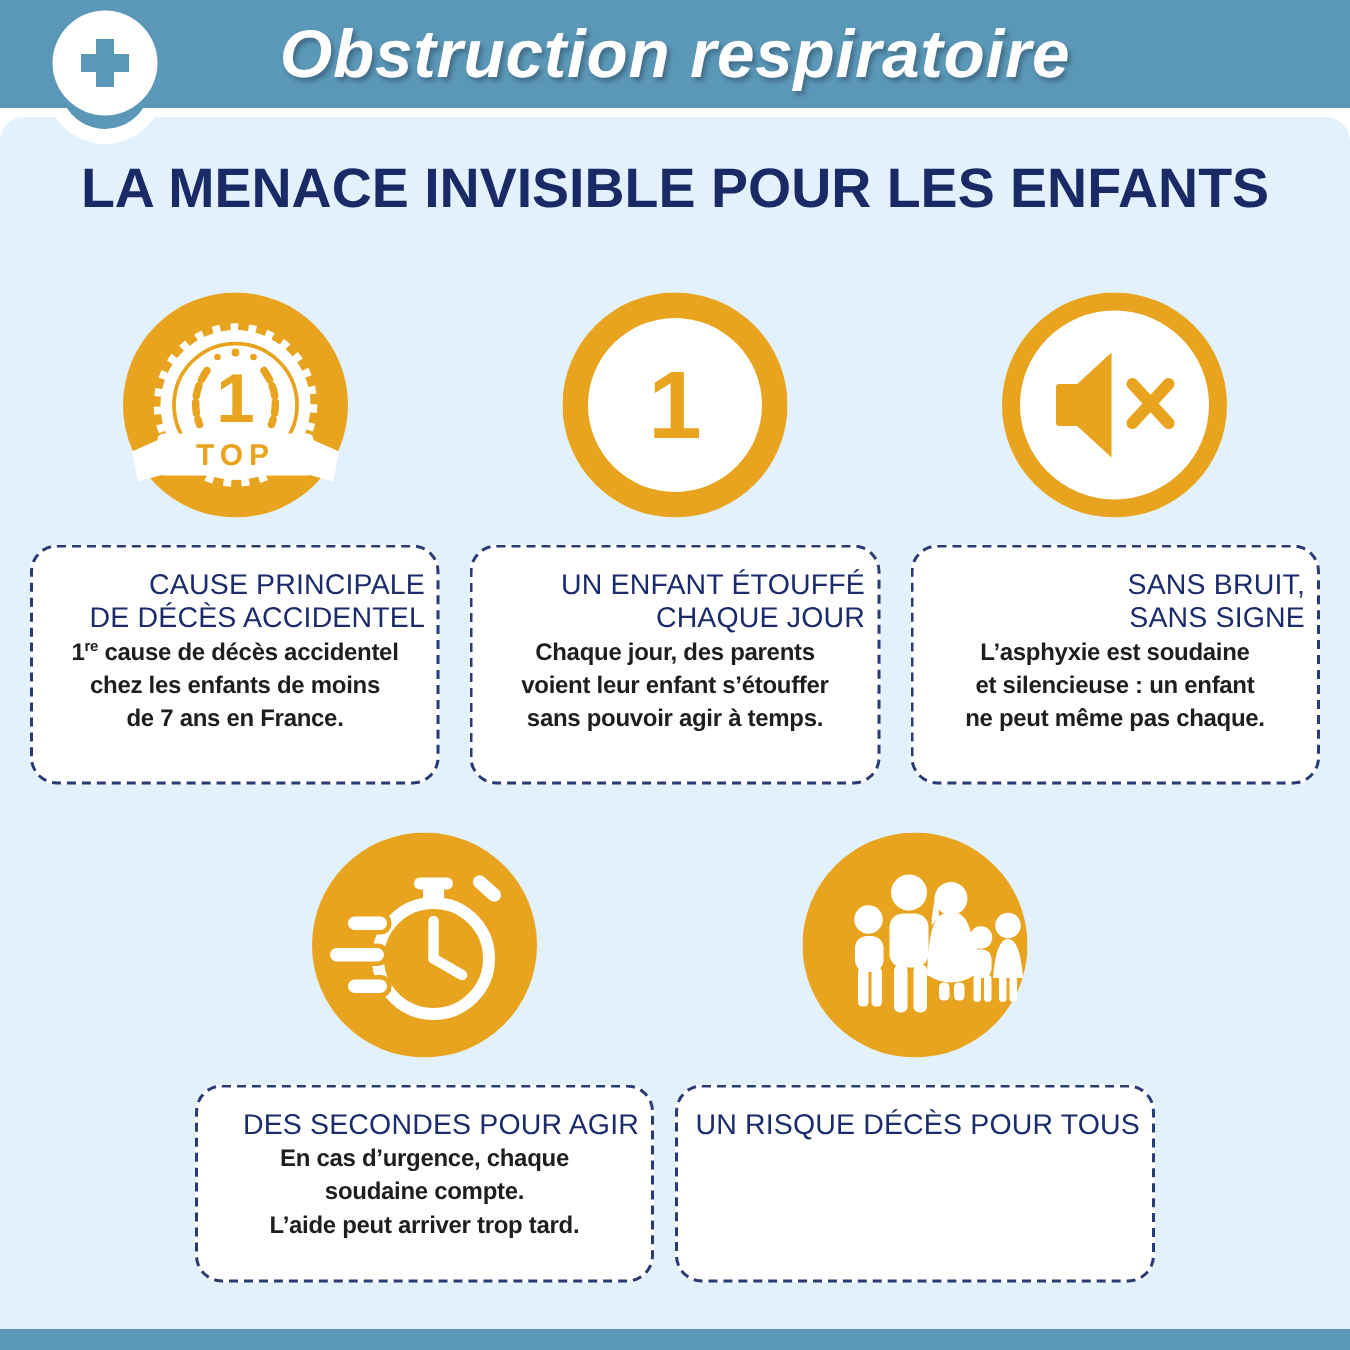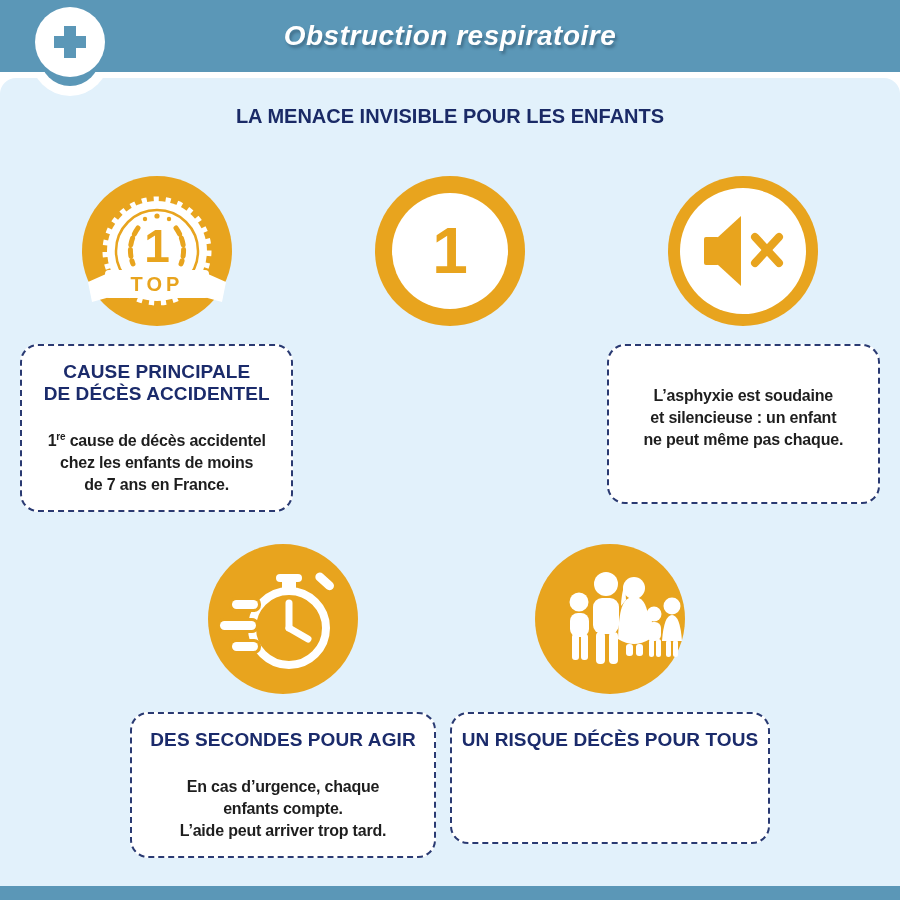--- a/index.html
+++ b/index.html
@@ -8,53 +8,53 @@
 
   .page { position:relative; width:900px; height:900px; background:#ffffff; overflow:hidden; }
 
   
   .white-arc { position:absolute; left:31px; top:18px; width:78px; height:78px;
                border-radius:50%; background:#ffffff; z-index:2; }
   .blue-bump { position:absolute; left:40px; top:26px; width:60px; height:60px;
                border-radius:50%; background:#5b97b7; z-index:3; }
   .header-bar { position:absolute; left:0; top:0; width:900px; height:72px;
                 background:#5b97b7; z-index:4; display:flex; align-items:center; justify-content:center; }
-  .header-title { color:#ffffff; font-size:28px; font-weight:bold; font-style:italic;
+  .header-title { color:#ffffff; font-size:45px; font-weight:bold; font-style:italic;
                   letter-spacing:0.5px; text-shadow:2px 3px 3px rgba(20,40,60,0.35); }
   .cross-circle { position:absolute; left:35px; top:7px; width:70px; height:70px;
                   background:#ffffff; border-radius:50%; z-index:5;
                   display:flex; align-items:center; justify-content:center; }
 
   
   .panel { position:absolute; left:0; top:78px; right:0; bottom:14px;
            background:#e2f1fb; border-radius:16px 16px 0 0; z-index:1; }
   .bottom-bar { position:absolute; left:0; bottom:0; width:900px; height:14px;
                 background:#5b97b7; z-index:4; }
 
   .main-heading { margin-top:27px; text-align:center; color:#1a2a66;
-                  font-size:20px; font-weight:bold; letter-spacing:0px; }
+                  font-size:37px; font-weight:bold; letter-spacing:0px; }
 
   .row { display:flex; justify-content:center; align-items:flex-start; }
   .row1 { margin-top:48px; padding:0 20px; gap:20px; }
   .row1 .col { flex:1 1 0; }
   .row2 { margin-top:32px; gap:14px; }
   .col { display:flex; flex-direction:column; align-items:center; }
   .col-w1 { width:306px; }
   .col-w2 { width:320px; }
 
   .icon-circle { width:150px; height:150px; margin-bottom:18px; }
   .icon-circle svg { display:block; width:150px; height:150px; }
 
   .card { width:100%; background:#ffffff; border:2px dashed #2a3a72; border-radius:18px;
           padding:15px 8px 14px; text-align:center; }
   .row1 .card { min-height:160px; }
   .row2 .card { min-height:132px; }
-  .card-title { color:#1b2b6b; font-size:19px; font-weight:bold; line-height:1.18;
-                letter-spacing:0.1px; white-space:pre-line; }
-  .card-body { margin-top:24px; color:#1e1e1e; font-size:16px; font-weight:bold;
+  .card-title { color:#1b2b6b; font-size:19px; font-weight:normal; line-height:1.18;
+                letter-spacing:0.1px; white-space:pre-line;text-align:right; }
+  .card-body { margin-top:0; color:#1e1e1e; font-size:16px; font-weight:bold;
                letter-spacing:-0.2px; line-height:1.38; }
   .pre { white-space:pre-line; }
   .card-body sup { font-size:10px; vertical-align:super; }
 
   svg text { font-family:"Liberation Sans", sans-serif; font-weight:bold; }
 </style>
 </head>
 <body>
 
 <div class="page">
@@ -108,34 +108,43 @@
       </div>
 
       <div class="col">
         <div class="icon-circle">
           <svg viewBox="0 0 150 150">
             <circle cx="75" cy="75" r="75" fill="#e8a41e"></circle>
             <circle cx="75" cy="75" r="58" fill="#ffffff"></circle>
             <text x="75" y="97" text-anchor="middle" font-size="64" fill="#e8a41e">1</text>
           </svg>
         </div>
+        <div class="card">
+          <div class="card-title pre">UN ENFANT ÉTOUFFÉ
+CHAQUE JOUR</div>
+          <div class="card-body pre">Chaque jour, des parents
+voient leur enfant s’étouffer
+sans pouvoir agir à temps.</div>
+        </div>
       </div>
 
       <div class="col">
         <div class="icon-circle">
           <svg viewBox="0 0 150 150">
             <circle cx="75" cy="75" r="75" fill="#e8a41e"></circle>
             <circle cx="75" cy="75" r="63" fill="#ffffff"></circle>
             <rect x="36" y="61" width="15" height="28" rx="2" fill="#e8a41e"></rect>
             <polygon points="49,62 73,40 73,110 49,88" fill="#e8a41e"></polygon>
             <line x1="87" y1="61" x2="111" y2="87" stroke="#e8a41e" stroke-width="8" stroke-linecap="round"></line>
             <line x1="111" y1="61" x2="87" y2="87" stroke="#e8a41e" stroke-width="8" stroke-linecap="round"></line>
           </svg>
         </div>
         <div class="card">
+          <div class="card-title pre">SANS BRUIT,
+SANS SIGNE</div>
           <div class="card-body pre">L’asphyxie est soudaine
 et silencieuse : un enfant
 ne peut même pas chaque.</div>
         </div>
       </div>
 
     </div>
 
     <div class="row row2">
 
@@ -153,21 +162,21 @@
             <rect x="24" y="56" width="26" height="9" rx="4.5" fill="#ffffff"></rect>
             <rect x="12" y="77" width="36" height="9" rx="4.5" fill="#ffffff"></rect>
             <rect x="24" y="98" width="26" height="9" rx="4.5" fill="#ffffff"></rect>
             <line x1="81" y1="84" x2="81" y2="59" stroke="#ffffff" stroke-width="7" stroke-linecap="round"></line>
             <line x1="81" y1="84" x2="100" y2="95" stroke="#ffffff" stroke-width="7" stroke-linecap="round"></line>
           </svg>
         </div>
         <div class="card">
           <div class="card-title">DES SECONDES POUR AGIR</div>
           <div class="card-body pre">En cas d’urgence, chaque
-enfants compte.
+soudaine compte.
 L’aide peut arriver trop tard.</div>
         </div>
       </div>
 
       <div class="col col-w2">
         <div class="icon-circle">
           <svg viewBox="0 0 150 150">
             <circle cx="75" cy="75" r="75" fill="#e8a41e"></circle>
 
             <circle cx="44" cy="58" r="9.5" fill="#ffffff"></circle>

